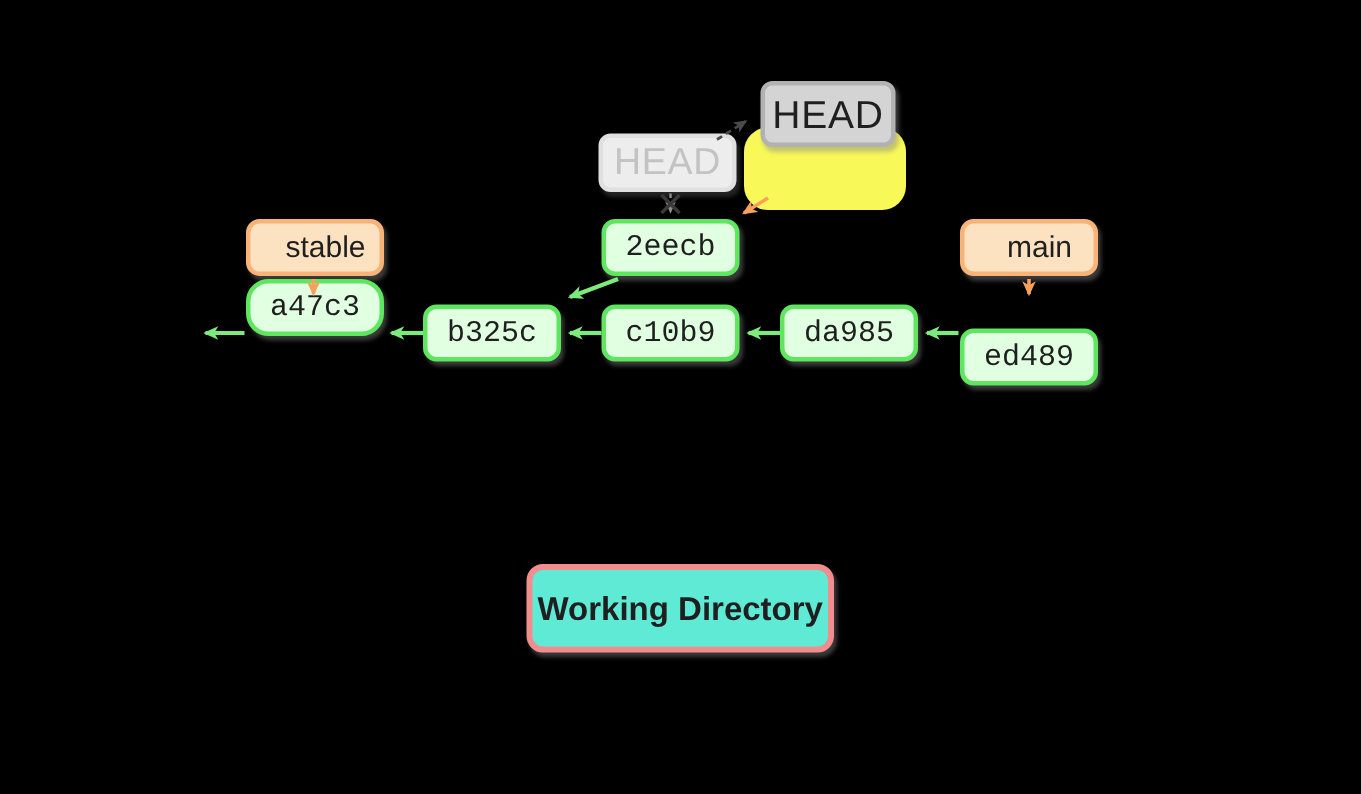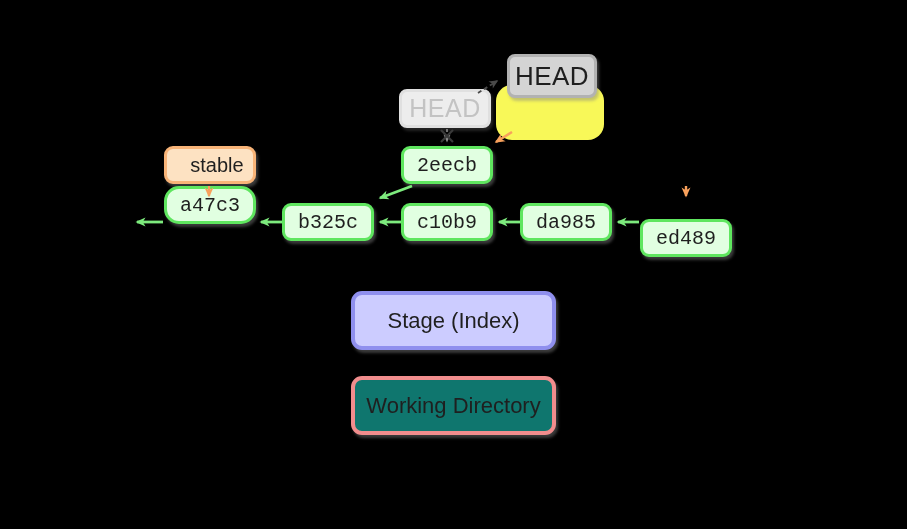--- a/index.html
+++ b/index.html
@@ -70,50 +70,51 @@
     border-radius:11px;
     font-size:22px;
     color:#1f1f1f;
     box-shadow:2px 3px 3px rgba(130,130,130,0.45);
   }
   .stage{
     background:#ccccff;
     border:4px solid #8f8fee;
   }
   .working{
-    background:#0f766e;
+    background:#5eead4;
     border:4px solid #f18d8d;
+    font-weight:bold;
   }
   .arrows{
     position:absolute;left:0;top:0;width:907px;height:529px;
     pointer-events:none;
   }
 </style>
 </head>
 <body>
 
 <div class="canvas">
 
   <div class="glow" style="left:496px;top:85px;"></div>
 
   <div class="node head-box" style="left:507px;top:54px;">HEAD</div>
 
 
   <div class="node faded-head" style="left:399px;top:89px;">HEAD</div>
 
   <div class="node branch" style="left:164px;top:146px;">stable</div>
+  <div class="node branch" style="left:640px;top:146px;">main</div>
 
   <div class="node commit" style="left:401px;top:146px;">2eecb</div>
   <div class="node commit" style="left:164px;top:186px;border-radius:15px;">a47c3</div>
   <div class="node commit" style="left:282px;top:203px;">b325c</div>
   <div class="node commit" style="left:401px;top:203px;">c10b9</div>
   <div class="node commit" style="left:520px;top:203px;">da985</div>
   <div class="node commit" style="left:640px;top:219px;">ed489</div>
 
-  <div class="area stage" style="left:351px;top:291px;">Stage (Index)</div>
   <div class="area working" style="left:351px;top:376px;">Working Directory</div>
 
   <svg class="arrows" viewBox="0 0 907 529">
     <defs>
       <marker id="mGreen" markerUnits="userSpaceOnUse" markerWidth="11" markerHeight="10" refX="9" refY="5" orient="auto">
         <path d="M0.5,0.5 L10.5,5 L0.5,9.5 L3.2,5 Z" fill="#7dea7d"></path>
       </marker>
       <marker id="mOrange" markerUnits="userSpaceOnUse" markerWidth="11" markerHeight="10" refX="9" refY="5" orient="auto">
         <path d="M0.5,0.5 L10.5,5 L0.5,9.5 L3.2,5 Z" fill="#f8a15c"></path>
       </marker>

